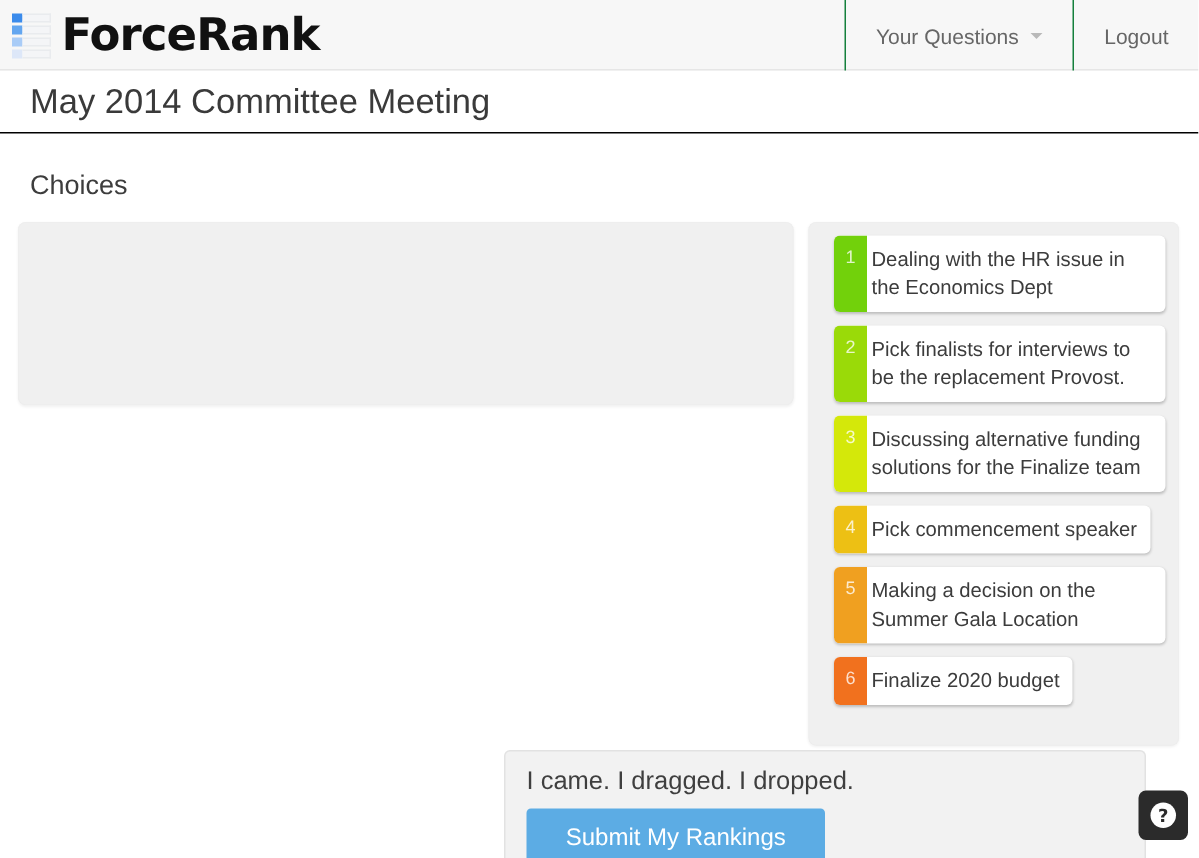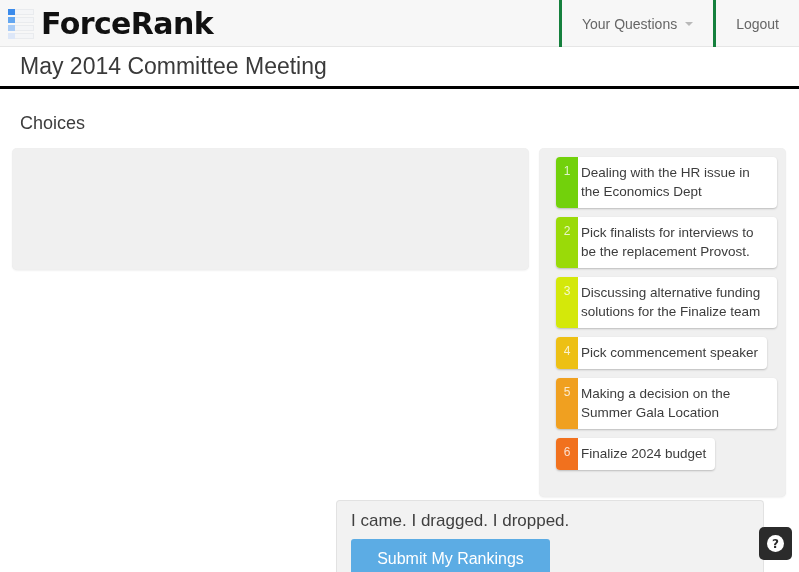--- a/index.html
+++ b/index.html
@@ -43,41 +43,41 @@
     letter-spacing: -0.6px; line-height: 1;
     font-family: "DejaVu Sans", sans-serif;
   }
 
   .nav-spacer { flex: 1; }
   .nav-items { display: flex; align-items: stretch; }
   .nav-item {
     display: flex; align-items: center;
     padding: 8px 20px;
     font-size: 14px; color: #666;
-    border-left: 3px solid #15803d;
+    border-left: 1px solid #15803d;
     height: 47px; white-space: nowrap;
     cursor: pointer;
   }
   .nav-item .caret {
     margin-left: 8px;
     width: 0; height: 0;
     border-left: 4px solid transparent;
     border-right: 4px solid transparent;
     border-top: 4px solid #b9b9b9;
     display: inline-block;
   }
 
   
   .page-title {
     position: absolute; top: 47px; left: 0;
     width: 799px; height: 42px;
     padding-left: 20px;
     display: flex; align-items: center;
     font-size: 23px; color: #3a3a3a; font-weight: normal;
-    border-bottom: 3px solid #000000;
+    border-bottom: 1px solid #000000;
   }
 
   
   .col-head {
     position: absolute;
     font-size: 18px; color: #3d3d3d; font-weight: normal;
   }
   #choices-head { left: 20px; top: 113px; }
   #ranking-head { left: 539px; top: 130px; margin-top: 45px; }
 
@@ -248,21 +248,21 @@
       <div class="rank-item">
         <div class="rank-badge" style="background: rgb(237, 192, 20);">4</div>
         <div class="rank-label">Pick commencement speaker</div>
       </div>
       <div class="rank-item">
         <div class="rank-badge" style="background: rgb(240, 160, 32);">5</div>
         <div class="rank-label">Making a decision on the Summer Gala Location</div>
       </div>
       <div class="rank-item">
         <div class="rank-badge" style="background: rgb(241, 113, 30);">6</div>
-        <div class="rank-label">Finalize 2024 budget</div>
+        <div class="rank-label">Finalize 2020 budget</div>
       </div>
     </div>
 
   <div class="bottom-bar">
     <div class="bottom-tagline">I came. I dragged. I dropped.</div>
     <button class="submit-btn" style="background: rgb(92, 172, 228);">Submit My Rankings</button>
   </div>
 
   <div class="help-widget">
     <div class="help-circle">?</div>

